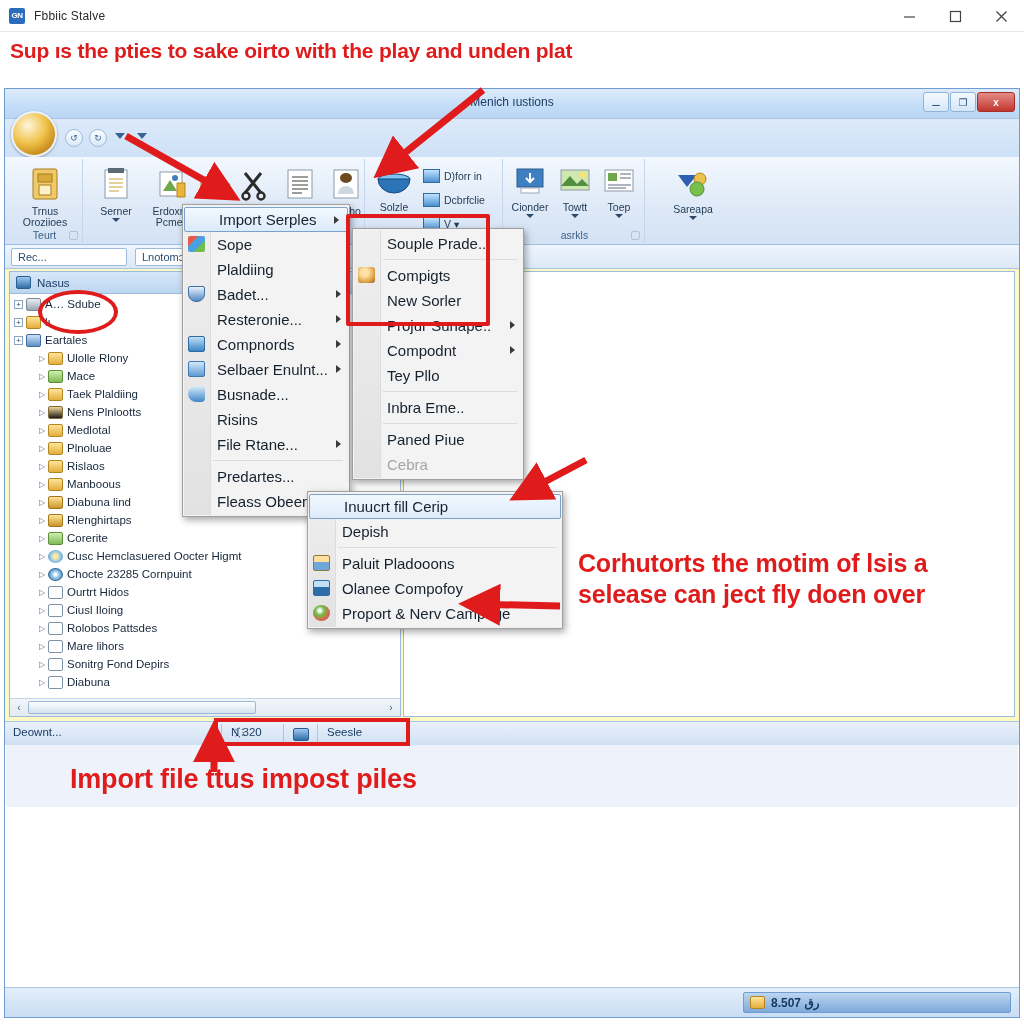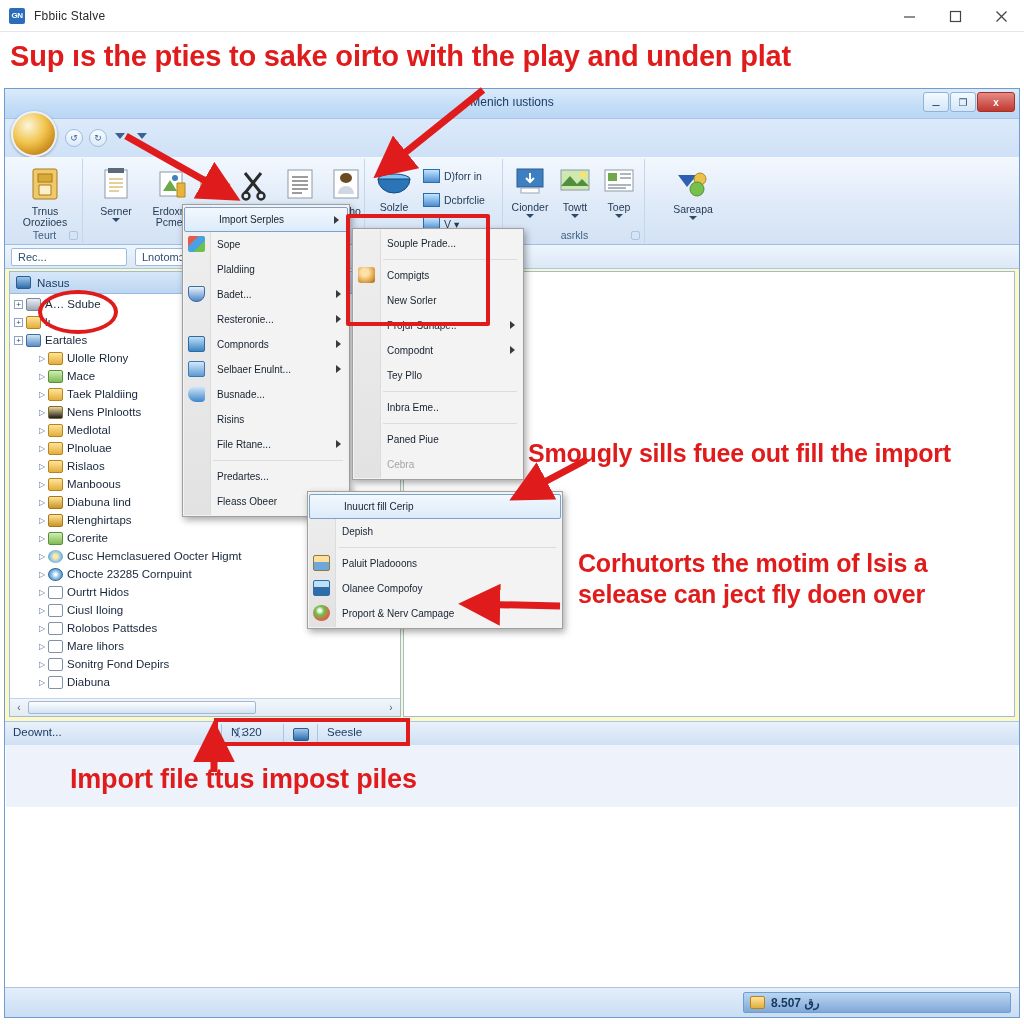--- a/index.html
+++ b/index.html
@@ -34,21 +34,21 @@
     font-size:13px; color:#444;
   }
   .os-btn svg{ display:block; }
 
   
   .annot{
     position:absolute; color:#e01b1b; font-weight:bold;
     font-family:"Liberation Sans", sans-serif;
     line-height:1.25; white-space:pre; letter-spacing:-0.2px;
   }
-  #annot-top{ left:10px; top:38px; font-size:29px; }
+  #annot-top{ left:10px; top:38px; font-size:21px; }
   #annot-right1{ left:528px; top:438px; font-size:25px; }
   #annot-right2{ left:578px; top:548px; font-size:25px; white-space:normal; width:420px;}
   #annot-bottom{ left:70px; top:763px; font-size:27px; }
 
   
   #overlay{ position:absolute; left:0; top:0; width:1024px; height:1024px; pointer-events:none; z-index:900;}
 
   
   #app-window{
     position:absolute; left:4px; top:88px; width:1016px; height:930px;
@@ -242,21 +242,21 @@
   #bottom-pill .pico{
     width:15px;height:13px;background:linear-gradient(#ffe49a,#e3ae3c);border:1px solid #b3851f;border-radius:2px;
   }
 
   
   .menu{
     position:absolute; z-index:800;
     background:#f3f3f3; border:1px solid #a0a0a0;
     box-shadow:2px 3px 7px rgba(0,0,0,.35);
     padding:2px 0;
-    font-size:10px; color:#16212e;
+    font-size:15px; color:#16212e;
   }
   .menu::before{
     content:""; position:absolute; left:1px; top:1px; bottom:1px; width:26px;
     background:linear-gradient(#efefef,#e2e2e2); border-right:1px solid #dcdcdc;
   }
   .mi{
     position:relative; height:25px; display:flex; align-items:center;
     padding-left:34px; padding-right:26px; white-space:nowrap;
   }
   .mi.hl{
@@ -784,21 +784,20 @@
       <div class="mi">
         <span class="mico globe"></span>
         <span>Proport &amp; Nerv Campage</span>
       </div>
     </div>
 
   <div class="ellipse" style="left:38px; top:290px; width:80px; height:44px"></div>
   <div class="rect-hl" style="left:346px; top:214px; width:144px; height:112px; border-radius:2px"></div>
   <div class="rect-hl" style="left:214px; top:718px; width:196px; height:28px"></div>
 
-  <div class="annot" id="annot-right1">Smougly sills fuee out fill the import</div>
   <div class="annot" id="annot-right2">Corhutorts the motim of lsis a selease can ject fly doen over</div>
   <div class="annot" id="annot-bottom">Import file ttus impost piles</div>
 
   <svg id="overlay">
     <defs>
       <marker id="ah" markerWidth="6" markerHeight="6" refX="4.6" refY="3" orient="auto">
         <path d="M0,0 L6,3 L0,6 Z" fill="#e01b1b"></path>
       </marker>
     </defs>
     <g stroke="#e01b1b" stroke-width="7" marker-end="url(#ah)" fill="none">

